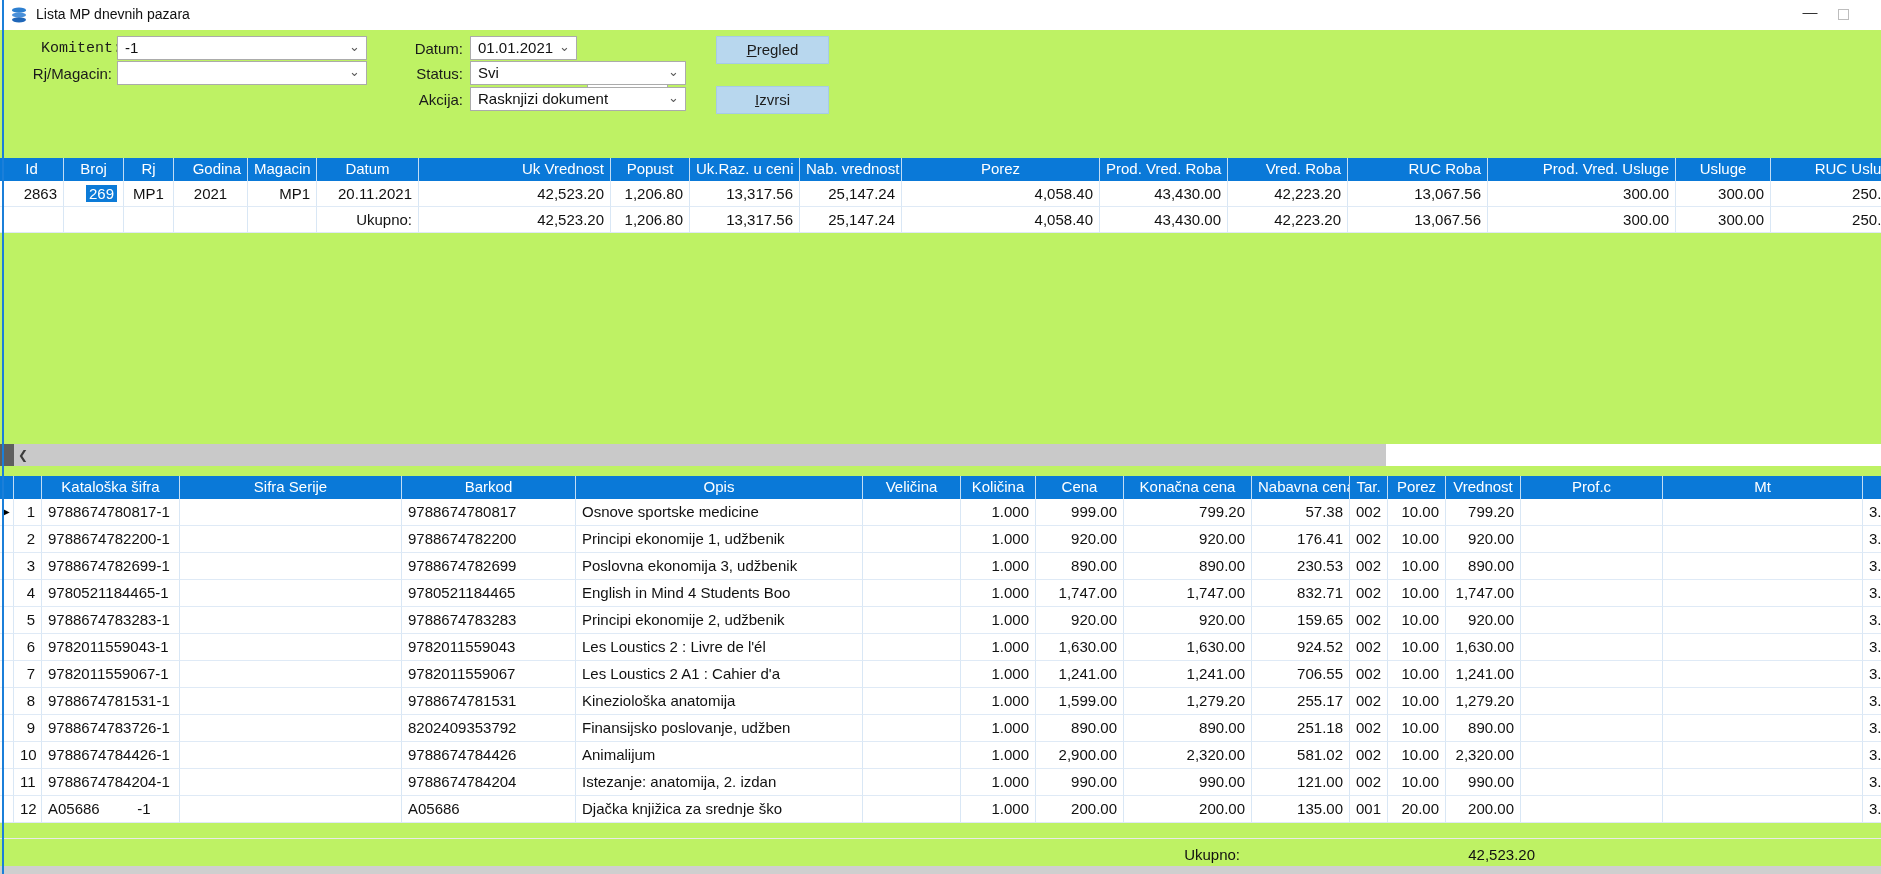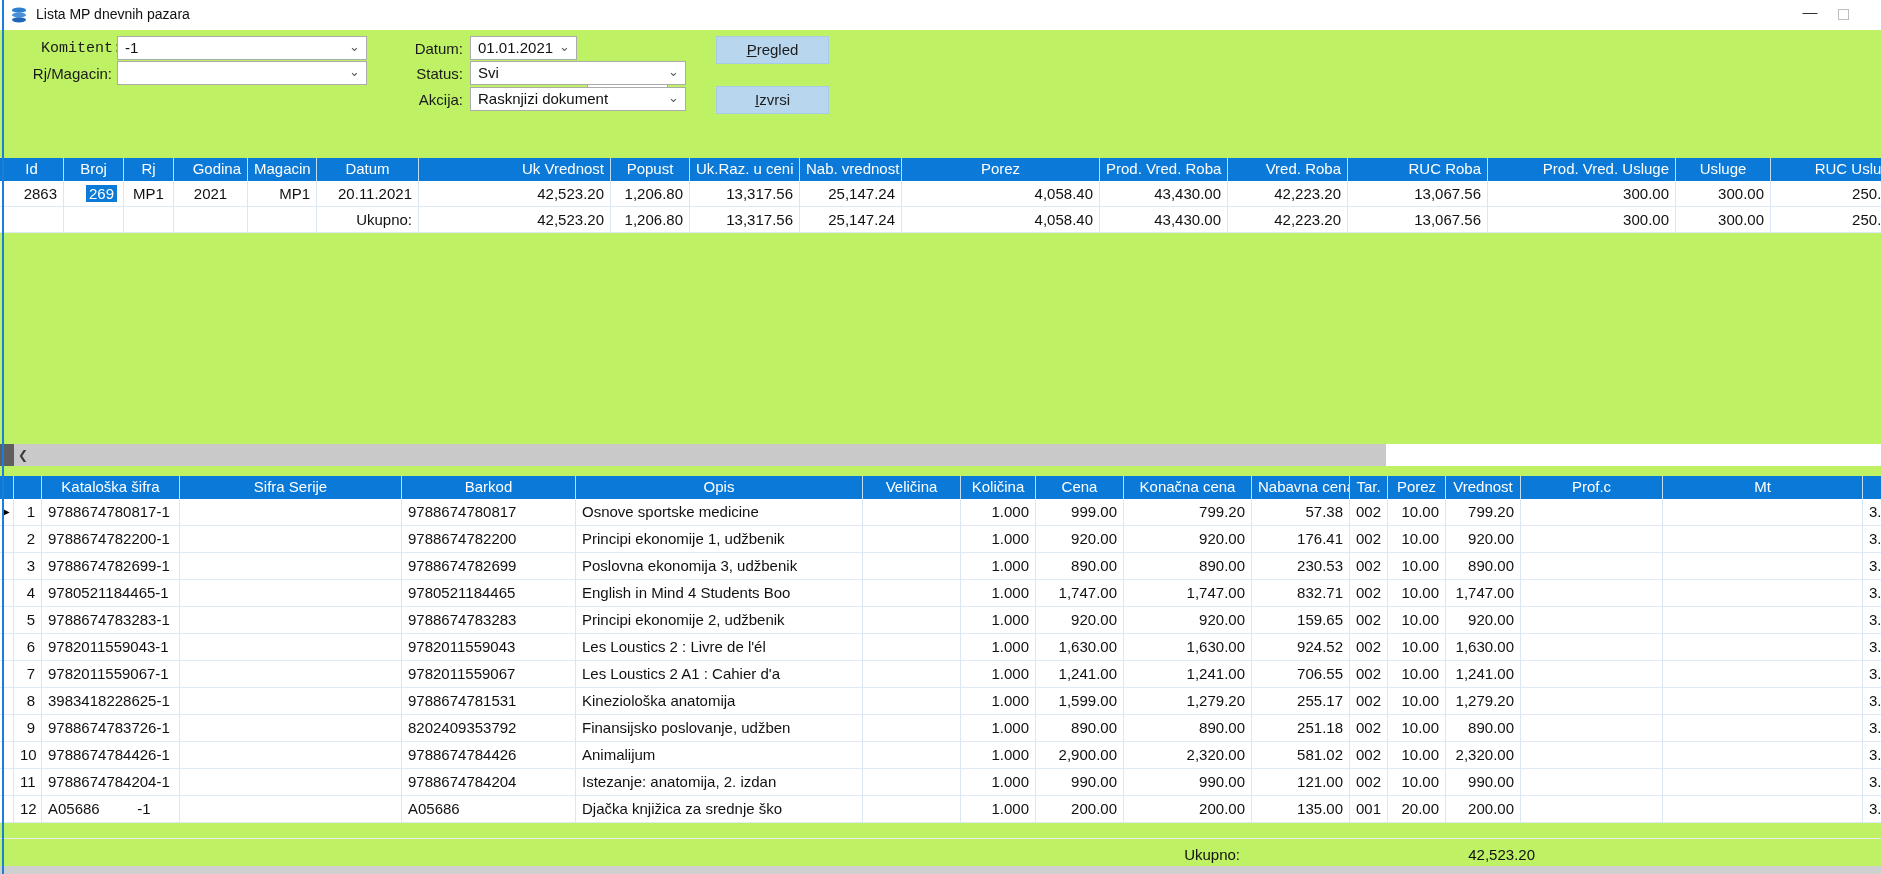--- a/index.html
+++ b/index.html
@@ -317,21 +317,21 @@
         <div class="gc" style="width: 38px; text-align: left;">002</div>
         <div class="gc" style="width: 58px; text-align: right;">10.00</div>
         <div class="gc" style="width: 75px; text-align: right;">1,241.00</div>
         <div class="gc" style="width: 142px; text-align: left;"></div>
         <div class="gc" style="width: 200px; text-align: left;"></div>
         <div class="gc" style="width: 120px; text-align: left;">3.</div>
       </div>
       <div class="grow">
         <div class="gc" style="width: 14px; text-align: left;"></div>
         <div class="gc" style="width: 28px; text-align: right;">8</div>
-        <div class="gc" style="width: 138px; text-align: left;">3983418228625-1</div>
+        <div class="gc" style="width: 138px; text-align: left;">9788674781531-1</div>
         <div class="gc" style="width: 222px; text-align: left;"></div>
         <div class="gc" style="width: 174px; text-align: left;">9788674781531</div>
         <div class="gc" style="width: 287px; text-align: left;">Kineziološka anatomija</div>
         <div class="gc" style="width: 98px; text-align: left;"></div>
         <div class="gc" style="width: 75px; text-align: right;">1.000</div>
         <div class="gc" style="width: 88px; text-align: right;">1,599.00</div>
         <div class="gc" style="width: 128px; text-align: right;">1,279.20</div>
         <div class="gc" style="width: 98px; text-align: right;">255.17</div>
         <div class="gc" style="width: 38px; text-align: left;">002</div>
         <div class="gc" style="width: 58px; text-align: right;">10.00</div>

